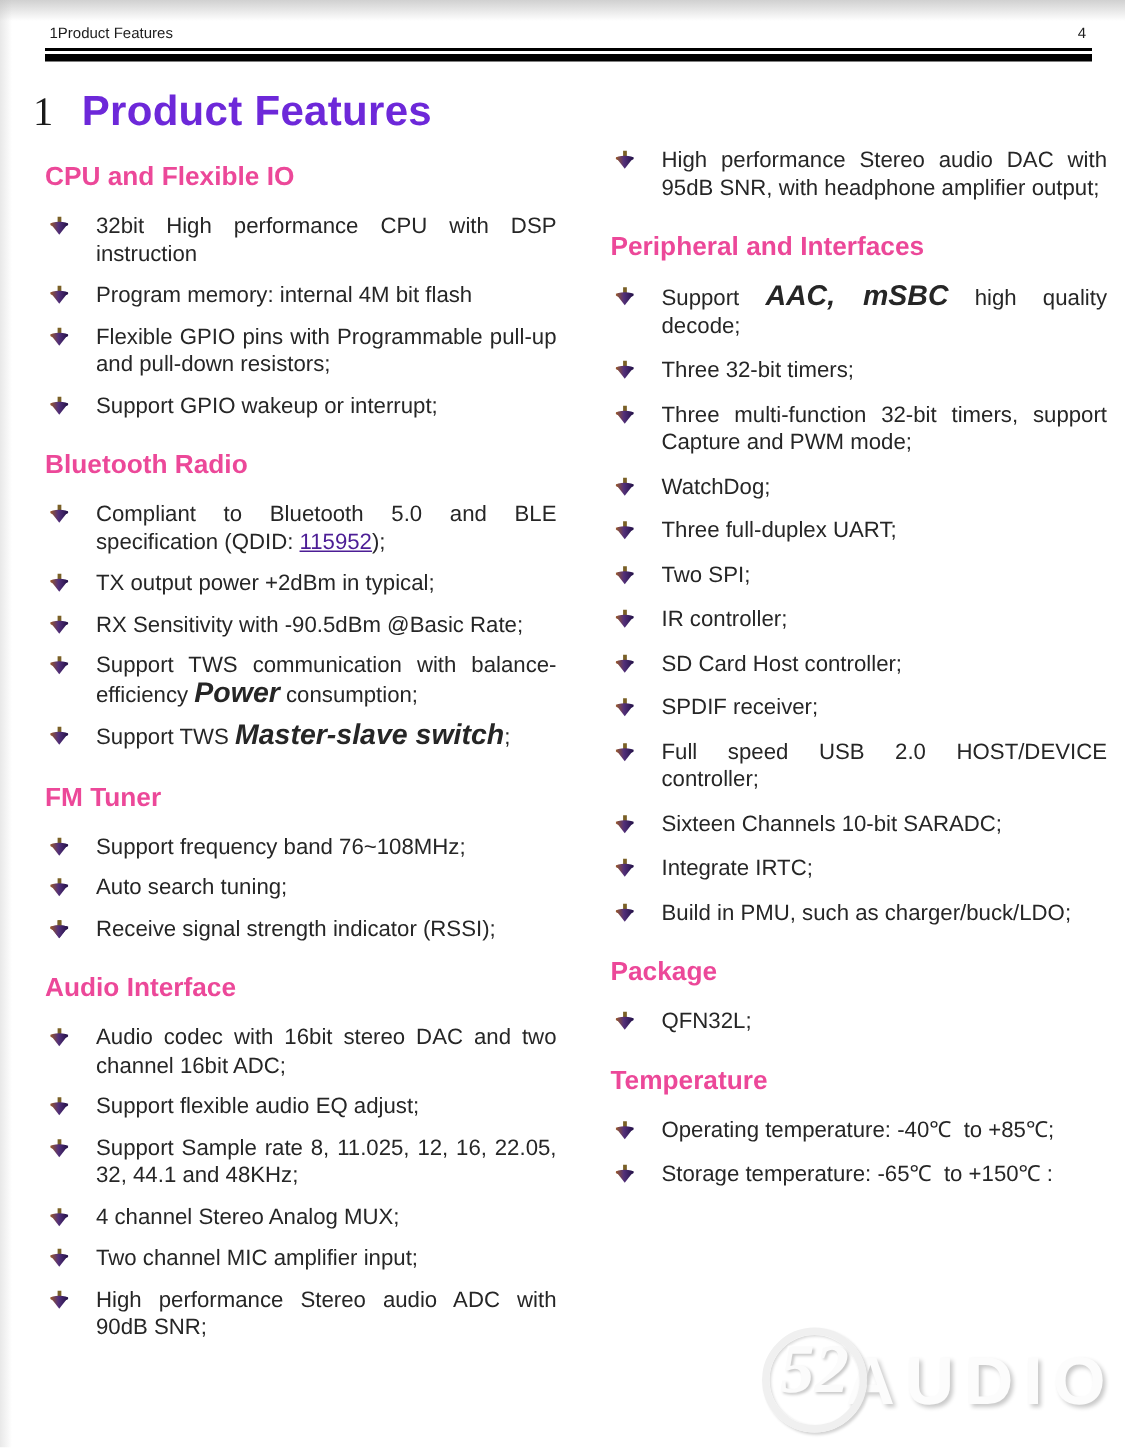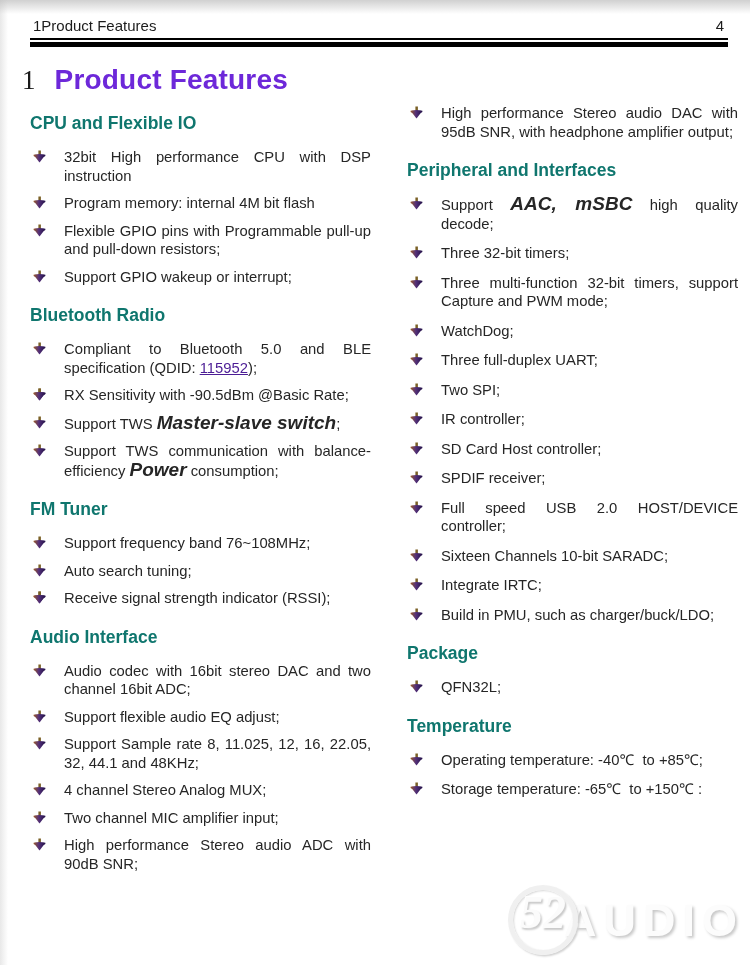--- a/index.html
+++ b/index.html
@@ -18,21 +18,21 @@
   }
   .left-shade {
     position:absolute; top:0; left:0; bottom:0; width:8px;
     background:linear-gradient(to right, rgba(190,190,190,.35), rgba(255,255,255,0));
     pointer-events:none;
   }
   
   .header {
     padding:17px 26px 0 33px;
     display:flex; justify-content:space-between; align-items:flex-end;
-    font-size:15px; color:#1c1c1c;
+    font-size:10px; color:#1c1c1c;
   }
   .rule-thin { margin:4px 22px 0 30px; border-top:2px solid #000; }
   .rule-thick { margin:2px 22px 0 30px; height:5px; background:#000; }
 
   
   .title-row { margin:17px 0 2px 22px; display:flex; align-items:baseline; }
   .title-num {
     font-family:"Liberation Serif", serif;
     font-size:27px; color:#1a1a1a;
   }
@@ -41,21 +41,21 @@
     margin-left:19px; letter-spacing:.2px;
   }
 
   
   .columns { display:flex; padding:0 22px 0 30px; gap:36px; }
   .col { flex:0 0 auto; }
   .col-left  { width:341px; }
   .col-right { width:331px; padding-top:6px; }
 
   h2.section-heading {
-    font-size:17.5px; font-weight:bold; color:#0f766e;
+    font-size:17.5px; font-weight:bold; color:#ec4899;
     margin:19px 0 14px 0; line-height:21px;
   }
   .col-left h2.section-heading:first-child { margin-top:15px; }
 
   .item {
     position:relative; padding-left:34px; margin-bottom:9px;
     font-size:14.8px; line-height:18.5px; text-align:justify;
   }
   .col-right .item { margin-bottom:11px; }
   .item .bullet { position:absolute; left:3px; top:2px; }
@@ -142,36 +142,36 @@
       <h2 class="section-heading">Bluetooth Radio</h2>
       <div class="item"><svg class="bullet" width="13" height="14" viewBox="0 0 13 14">
     <rect x="5.4" y="0.5" width="2.5" height="5.5" fill="#7a6026"></rect>
     <polygon points="0.5,4.8 12.5,4.8 6.5,12.5" fill="url(#bulletGrad)"></polygon>
     <ellipse cx="6.5" cy="5.6" rx="6" ry="1.7" fill="url(#bulletGrad)"></ellipse>
   </svg><span><span>Compliant to Bluetooth 5.0 and BLE specification (QDID: </span><span class="seg-link">115952</span><span>);</span></span></div>
       <div class="item"><svg class="bullet" width="13" height="14" viewBox="0 0 13 14">
     <rect x="5.4" y="0.5" width="2.5" height="5.5" fill="#7a6026"></rect>
     <polygon points="0.5,4.8 12.5,4.8 6.5,12.5" fill="url(#bulletGrad)"></polygon>
     <ellipse cx="6.5" cy="5.6" rx="6" ry="1.7" fill="url(#bulletGrad)"></ellipse>
-  </svg></div>
+  </svg><span><span>TX output power +2dBm in typical;</span></span></div>
       <div class="item"><svg class="bullet" width="13" height="14" viewBox="0 0 13 14">
     <rect x="5.4" y="0.5" width="2.5" height="5.5" fill="#7a6026"></rect>
     <polygon points="0.5,4.8 12.5,4.8 6.5,12.5" fill="url(#bulletGrad)"></polygon>
     <ellipse cx="6.5" cy="5.6" rx="6" ry="1.7" fill="url(#bulletGrad)"></ellipse>
   </svg><span><span>RX Sensitivity with -90.5dBm @Basic Rate;</span></span></div>
       <div class="item"><svg class="bullet" width="13" height="14" viewBox="0 0 13 14">
     <rect x="5.4" y="0.5" width="2.5" height="5.5" fill="#7a6026"></rect>
     <polygon points="0.5,4.8 12.5,4.8 6.5,12.5" fill="url(#bulletGrad)"></polygon>
     <ellipse cx="6.5" cy="5.6" rx="6" ry="1.7" fill="url(#bulletGrad)"></ellipse>
+  </svg><span><span>Support TWS communication with balance-efficiency </span><span class="seg-bi">Power</span><span> consumption;</span></span></div>
+      <div class="item"><svg class="bullet" width="13" height="14" viewBox="0 0 13 14">
+    <rect x="5.4" y="0.5" width="2.5" height="5.5" fill="#7a6026"></rect>
+    <polygon points="0.5,4.8 12.5,4.8 6.5,12.5" fill="url(#bulletGrad)"></polygon>
+    <ellipse cx="6.5" cy="5.6" rx="6" ry="1.7" fill="url(#bulletGrad)"></ellipse>
   </svg><span><span>Support TWS </span><span class="seg-bi">Master-slave switch</span><span>;</span></span></div>
-      <div class="item"><svg class="bullet" width="13" height="14" viewBox="0 0 13 14">
-    <rect x="5.4" y="0.5" width="2.5" height="5.5" fill="#7a6026"></rect>
-    <polygon points="0.5,4.8 12.5,4.8 6.5,12.5" fill="url(#bulletGrad)"></polygon>
-    <ellipse cx="6.5" cy="5.6" rx="6" ry="1.7" fill="url(#bulletGrad)"></ellipse>
-  </svg><span><span>Support TWS communication with balance-efficiency </span><span class="seg-bi">Power</span><span> consumption;</span></span></div>
       <h2 class="section-heading">FM Tuner</h2>
       <div class="item"><svg class="bullet" width="13" height="14" viewBox="0 0 13 14">
     <rect x="5.4" y="0.5" width="2.5" height="5.5" fill="#7a6026"></rect>
     <polygon points="0.5,4.8 12.5,4.8 6.5,12.5" fill="url(#bulletGrad)"></polygon>
     <ellipse cx="6.5" cy="5.6" rx="6" ry="1.7" fill="url(#bulletGrad)"></ellipse>
   </svg><span><span>Support frequency band 76~108MHz;</span></span></div>
       <div class="item"><svg class="bullet" width="13" height="14" viewBox="0 0 13 14">
     <rect x="5.4" y="0.5" width="2.5" height="5.5" fill="#7a6026"></rect>
     <polygon points="0.5,4.8 12.5,4.8 6.5,12.5" fill="url(#bulletGrad)"></polygon>
     <ellipse cx="6.5" cy="5.6" rx="6" ry="1.7" fill="url(#bulletGrad)"></ellipse>

